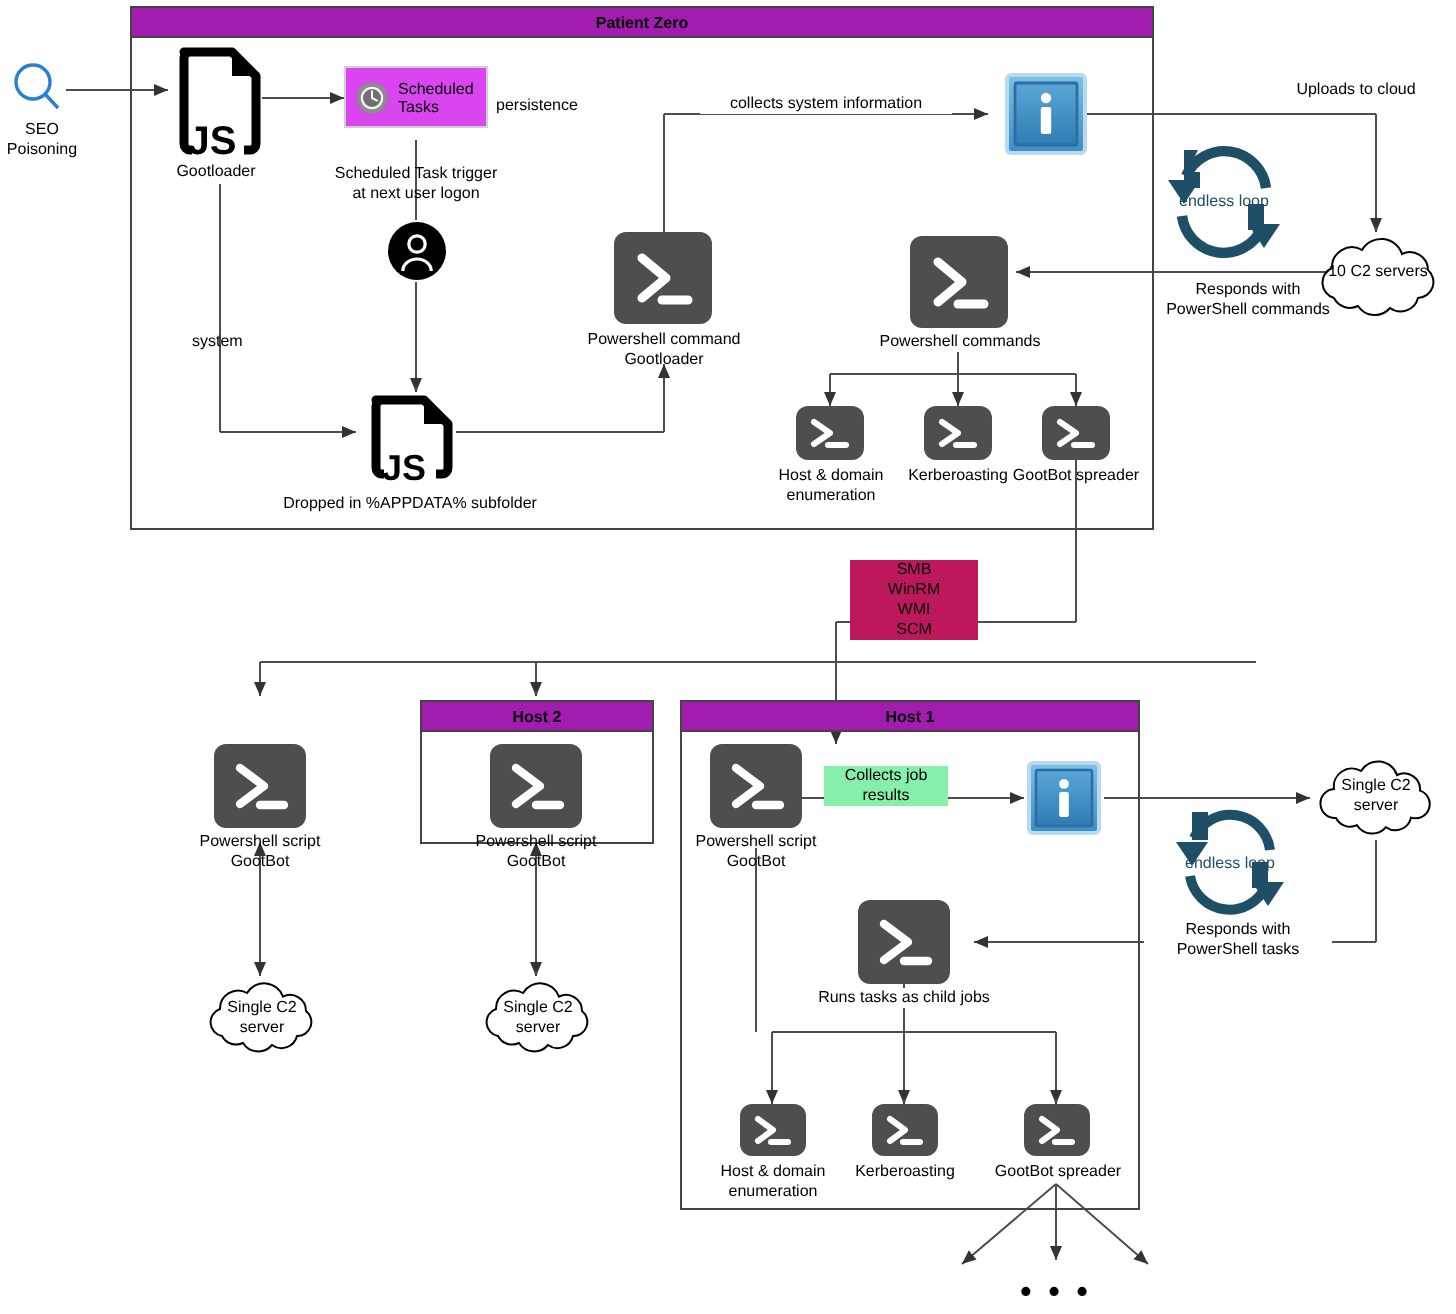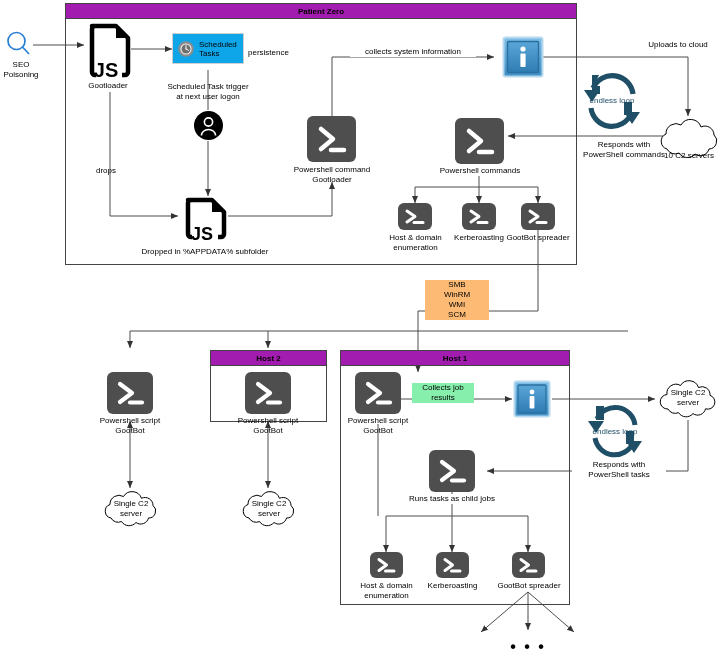--- a/index.html
+++ b/index.html
@@ -81,21 +81,21 @@
     text-align:center; white-space:pre-line;
   }
 
   
   .searchicon { position:absolute; }
   .searchicon svg{display:block;width:100%;height:100%;}
 
   
   .schedbox {
     position:absolute;
-    background:#0ea5e9;
+    background:#d946ef;
     border:1px solid #d0d0d0;
     box-sizing:border-box;
     display:flex; align-items:center; gap:4px;
     padding-left:4px;
   }
   .schedbox .clock { width:18px; height:18px; flex:0 0 18px; }
   .schedbox .clock svg{display:block;width:100%;height:100%;}
   .schedbox .stext { font-size:8px; line-height:9px; white-space:pre-line; }
 
   
@@ -234,21 +234,21 @@
 at next user logon</div>
 
   <div class="avatar" style="left:194px; top:111px; width:29px; height:29px;">
     <svg viewBox="0 0 29 29">
       <circle cx="14.5" cy="14.5" r="14.5" fill="#000"></circle>
       <circle cx="14.5" cy="11" r="4.1" fill="none" stroke="#fff" stroke-width="1.6"></circle>
       <path d="M7.4,24.5 a7.1,6 0 0 1 14.2,0" fill="none" stroke="#fff" stroke-width="1.6"></path>
     </svg>
   </div>
 
-  <div class="lbl" style="left:96px; top:166px; width:40px; text-align:left;">drops</div>
+  <div class="lbl" style="left:96px; top:166px; width:40px; text-align:left;">system</div>
 
   <div class="jsfile" style="left:180px; top:196px; width:48px; height:46px;">
     <svg viewBox="0 0 48 46">
       <path d="M8,4 H32 L44,16 V38 a3,3 0 0 1 -3,3 H11 a3,3 0 0 1 -3,-3 V7 a3,3 0 0 1 3,-3 z" fill="none" stroke="#000" stroke-width="4.5" stroke-linejoin="round"></path>
       <path d="M32,4 L44,16 H32 z" fill="#000"></path>
       <rect x="12" y="26" width="26" height="18" fill="#fff"></rect>
       <text x="22" y="44" font-family="Liberation Sans, sans-serif" font-size="18" font-weight="bold" fill="#000" text-anchor="middle">JS</text>
     </svg>
   </div>
   <div class="lbl" style="left:130px; top:247px; width:150px;">Dropped in %APPDATA% subfolder</div>
@@ -298,21 +298,21 @@
       <rect x="14" y="18" width="8" height="8" fill="#1f4e67"></rect>
     </svg>
   </div>
   <div class="loop-text" style="left:578px; top:96px; width:68px;">endless loop</div>
 
   <div class="cloud" style="left:650px; top:116px; width:78px; height:44px;">
     <svg viewBox="0 0 78 44">
       <path d="M17,33 a8,8 0 0 1 -1,-15 a10,10 0 0 1 15,-9 a11,11 0 0 1 20,2 a9,9 0 0 1 13,8 a8,8 0 0 1 -5,14 a9,9 0 0 1 -14,5 a10,10 0 0 1 -16,-1 a9,9 0 0 1 -12,-4 z" fill="#fff" stroke="#000" stroke-width="1"></path>
     </svg>
   </div>
-  <div class="cloud-text" style="left:650px; top:131px; width:78px;margin-top:20px;">10 C2 servers</div>
+  <div class="cloud-text" style="left:650px; top:131px; width:78px;">10 C2 servers</div>
 
   <div class="lbl" style="left:578px; top:140px; width:92px;">Responds with
 PowerShell commands</div>
 
   <div class="ps" style="left:455px; top:118px; width:49px; height:46px;">
     <svg viewBox="0 0 49 46">
       <path d="M14,13 L26,23 L14,33" fill="none" stroke="#fff" stroke-width="4.5" stroke-linecap="round" stroke-linejoin="round"></path>
       <line x1="24" y1="34" x2="37" y2="34" stroke="#fff" stroke-width="4.5" stroke-linecap="round"></line>
     </svg>
   </div>
@@ -336,21 +336,21 @@
   <div class="lbl" style="left:449px; top:233px; width:60px;">Kerberoasting</div>
 
   <div class="ps" style="left:521px; top:203px; width:34px; height:27px;">
     <svg viewBox="0 0 34 27">
       <path d="M9,8 L17,13.5 L9,19" fill="none" stroke="#fff" stroke-width="3" stroke-linecap="round" stroke-linejoin="round"></path>
       <line x1="16" y1="19.5" x2="25" y2="19.5" stroke="#fff" stroke-width="3" stroke-linecap="round"></line>
     </svg>
   </div>
   <div class="lbl" style="left:506px; top:233px; width:64px;">GootBot spreader</div>
 
-  <div class="lbl" style="left:425px; top:280px; width:64px; background:#fdba74;">SMB
+  <div class="lbl" style="left:425px; top:280px; width:64px; background:#be185d;">SMB
 WinRM
 WMI
 SCM</div>
 
   <div class="ps" style="left:107px; top:372px; width:46px; height:42px;">
     <svg viewBox="0 0 46 42">
       <path d="M13,12 L25,21 L13,30" fill="none" stroke="#fff" stroke-width="4.2" stroke-linecap="round" stroke-linejoin="round"></path>
       <line x1="23" y1="30.5" x2="35" y2="30.5" stroke="#fff" stroke-width="4.2" stroke-linecap="round"></line>
     </svg>
   </div>

